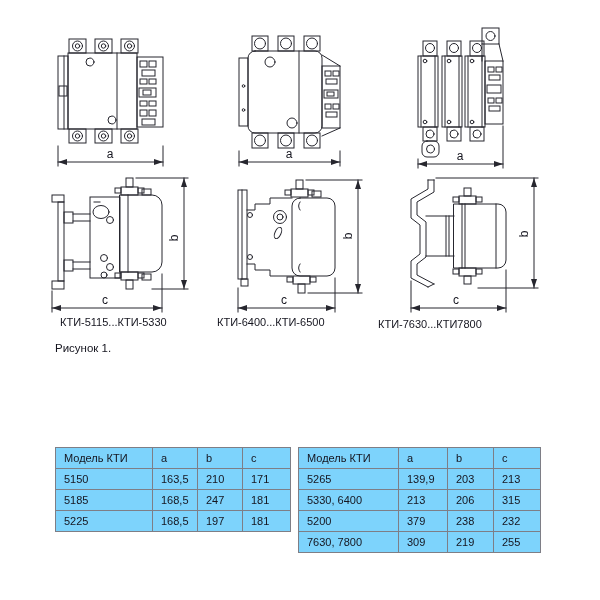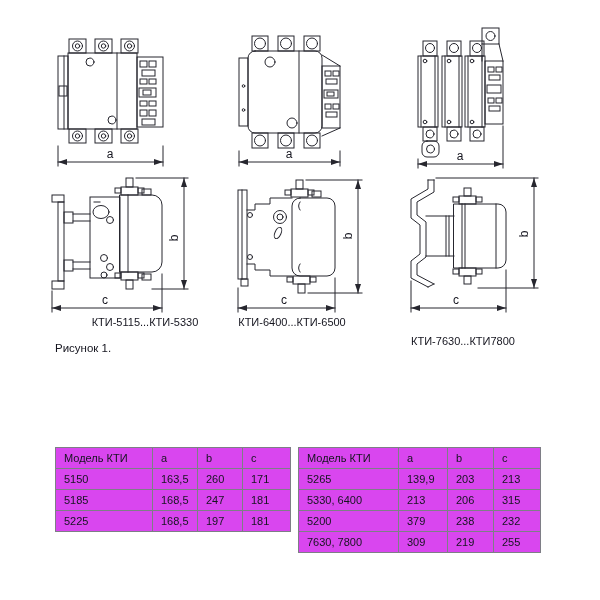--- a/index.html
+++ b/index.html
@@ -5,23 +5,23 @@
   html,body{margin:0;padding:0;}
   body{
     width:600px;height:600px;background:#ffffff;
     font-family:"Liberation Sans",sans-serif;color:#15151f;
     position:relative;overflow:hidden;
   }
   .page{position:absolute;inset:0;}
   svg.draw{position:absolute;overflow:visible;}
   .ln{stroke:#26262e;stroke-width:1;fill:none;stroke-linejoin:miter;stroke-linecap:square;}
   .dim-label{font-size:12px;fill:#15151f;text-anchor:middle;font-family:"Liberation Sans",sans-serif;}
-  .cap{position:absolute;font-size:11px;text-align:center;color:#15151f;white-space:nowrap;}
+  .cap{position:absolute;font-size:11px;color:#15151f;white-space:nowrap;}
   .figcap{position:absolute;font-size:11.5px;color:#15151f;text-align:right;}
-  table.dims{position:absolute;border-collapse:collapse;font-size:11px;table-layout:fixed;background:#d946ef;}
+  table.dims{position:absolute;border-collapse:collapse;font-size:11px;table-layout:fixed;background:#7dd3fc;}
   .dims th,.dims td{
     border:1px solid #7e7e86;font-weight:normal;text-align:left;
     padding:3px 0 3px 8px;height:14px;white-space:nowrap;overflow:hidden;
   }
 </style>
 </head>
 <body>
 
 <div class="page">
 
@@ -320,22 +320,22 @@
     <g class="ln">
       <line x1="15" y1="105" x2="15" y2="136"></line>
       <line x1="110" y1="94" x2="110" y2="136"></line>
       <line x1="15" y1="132" x2="110" y2="132" marker-start="url(#arw)" marker-end="url(#arw)"></line>
     </g>
     <text class="dim-label" transform="translate(132,58) rotate(-90)">b</text>
     <text class="dim-label" x="60" y="128">c</text>
   </svg>
 
   <div class="cap" style="left:60px;top:316px;width:170px">КТИ-5115...КТИ-5330</div>
-  <div class="cap" style="left:207px;top:316px;width:170px">КТИ-6400...КТИ-6500</div>
-  <div class="cap" style="left:378px;top:335px;width:170px">КТИ-7630...КТИ7800</div>
+  <div class="cap" style="left:217px;top:316px;width:170px">КТИ-6400...КТИ-6500</div>
+  <div class="cap" style="left:378px;top:318px;width:170px">КТИ-7630...КТИ7800</div>
 
   <div class="figcap" style="left:55px;top:342px">Рисунок 1.</div>
 
   <table class="dims" style="left:55px;top:447px;width:235px">
     <colgroup>
         <col style="width:97px">
         <col style="width:45px">
         <col style="width:45px">
         <col style="width:48px">
       </colgroup>
@@ -344,21 +344,21 @@
         <th>Модель КТИ</th>
         <th>a</th>
         <th>b</th>
         <th>c</th>
       </tr>
     </thead>
     <tbody>
       <tr>
         <td>5150</td>
         <td>163,5</td>
-        <td>260</td>
+        <td>210</td>
         <td>171</td>
       </tr>
       <tr>
         <td>5185</td>
         <td>168,5</td>
         <td>247</td>
         <td>181</td>
       </tr>
       <tr>
         <td>5225</td>

